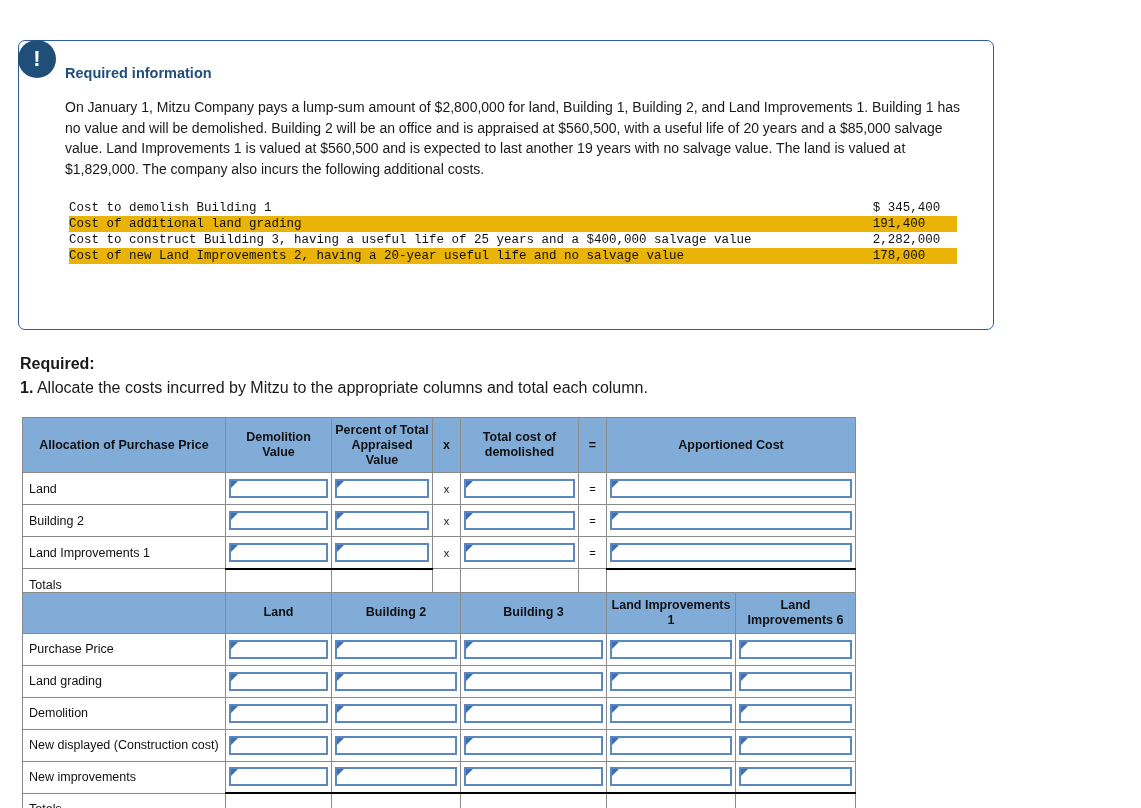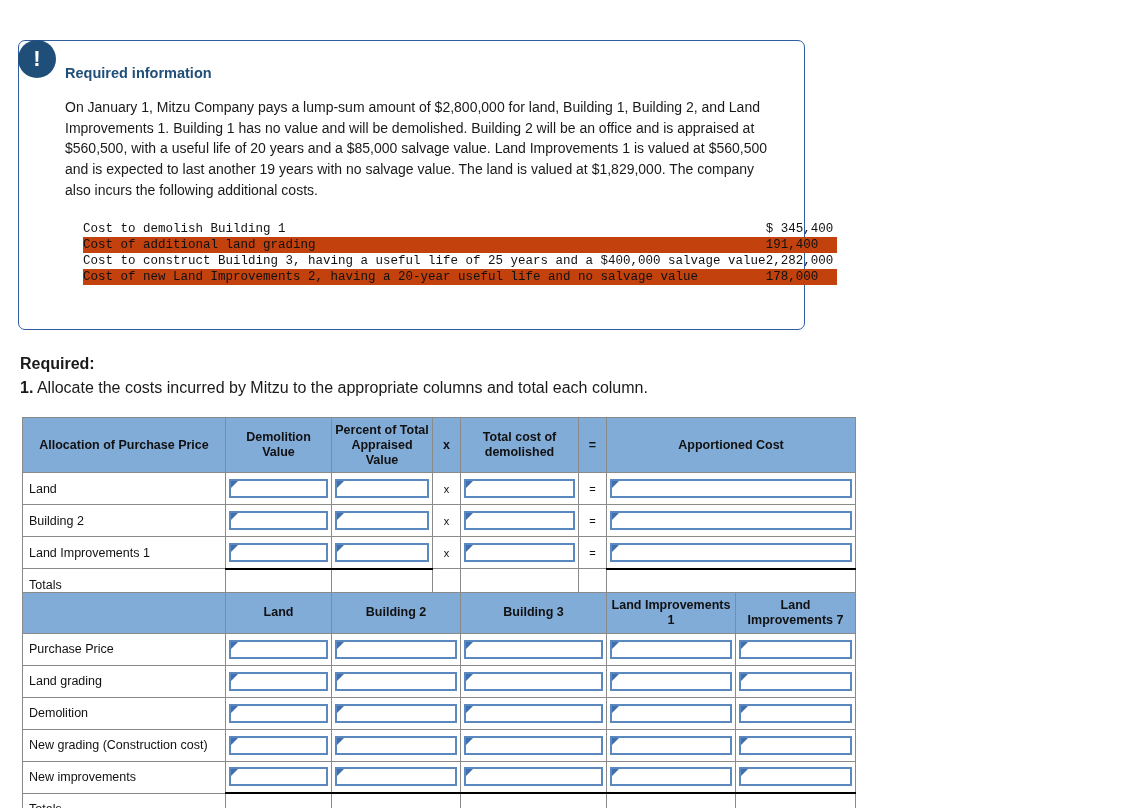--- a/index.html
+++ b/index.html
@@ -22,21 +22,21 @@
     left: 18px;
     top: 40px;
     width: 944px;
   }
   .callout {
     border: 1px solid #2f5d9e;
     border-radius: 7px;
     background: #ffffff;
     padding: 24px 28px 22px 46px;
     box-sizing: border-box;
-    width: 787px;
+    width: 976px;
     min-height: 290px;
   }
   .callout-badge {
     position: absolute;
     left: 0px;
     top: 0px;
     width: 38px;
     height: 38px;
     border-radius: 50%;
     background: #1f4e79;
@@ -66,29 +66,29 @@
     margin: 0 0 20px 0;
     color: #1a1a1a;
   }
 
   
   .cost-table {
     border-collapse: collapse;
     width: 100%;
     font-family: "Liberation Mono", "DejaVu Sans Mono", monospace;
     font-size: 12.5px;
-    margin-left: 18px;
+    margin-left: 4px;
     width: calc(100% - 12px);
   }
   .cost-table td {
     padding: 1px 0;
     white-space: nowrap;
     color: #111;
   }
-  .cost-table tr.alt td { background: #c2410c; }
+  .cost-table tr.alt td { background: #eab308; }
   .cost-table td.amt {
     text-align: left;
     padding-right: 4px;
   }
 
   
   .required-block {
     position: absolute;
     left: 20px;
     top: 352px;
@@ -312,21 +312,21 @@
       <col style="width:129px">
       <col style="width:120px">
   </colgroup>
   <thead>
     <tr>
       <th></th>
       <th>Land</th>
       <th>Building 2</th>
       <th>Building 3</th>
       <th>Land Improvements 1</th>
-      <th>Land Improvements 7</th>
+      <th>Land Improvements 6</th>
     </tr>
   </thead>
   <tbody>
     <tr>
       <td class="lbl">Purchase Price</td>
       <td class="fieldcell">
           <div class="field"></div>
         </td>
       <td class="fieldcell">
           <div class="field"></div>
@@ -371,21 +371,21 @@
           <div class="field"></div>
         </td>
       <td class="fieldcell">
           <div class="field"></div>
         </td>
       <td class="fieldcell">
           <div class="field"></div>
         </td>
     </tr>
     <tr>
-      <td class="lbl">New grading (Construction cost)</td>
+      <td class="lbl">New displayed (Construction cost)</td>
       <td class="fieldcell">
           <div class="field"></div>
         </td>
       <td class="fieldcell">
           <div class="field"></div>
         </td>
       <td class="fieldcell">
           <div class="field"></div>
         </td>
       <td class="fieldcell">

